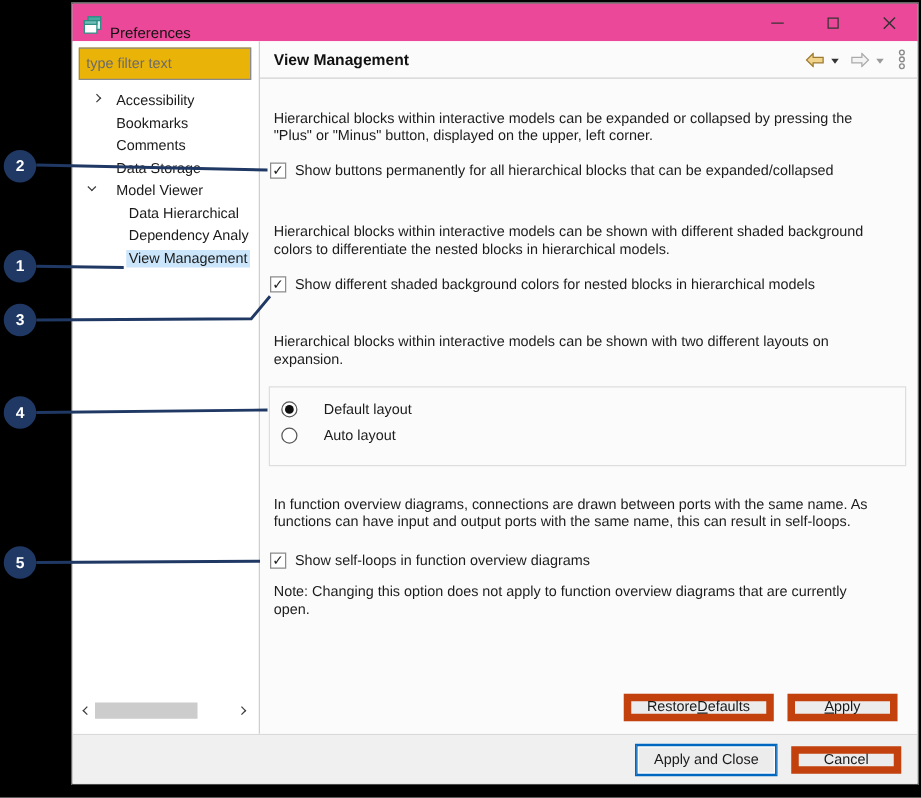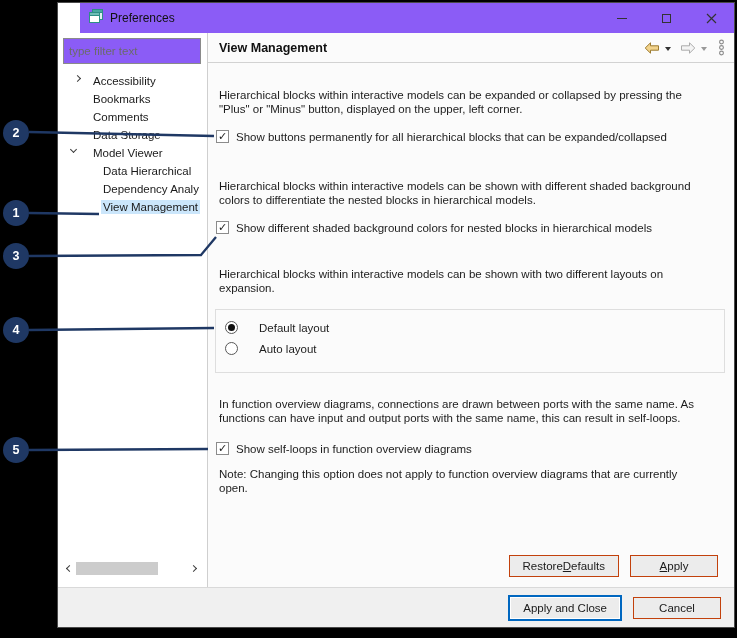--- a/index.html
+++ b/index.html
@@ -4,33 +4,33 @@
 <style>
   * { margin:0; padding:0; box-sizing:border-box; }
   html,body { width:737px; height:638px; }
   body { font-family:"Liberation Sans","DejaVu Sans",sans-serif; background:#000; }
   .canvas { position:relative; width:737px; height:638px; background:#000; overflow:hidden; }
 
   .dialog { position:absolute; left:57px; top:2px; width:678px; height:626px;
             background:#fff; border:1px solid #4a4a4a; display:flex; flex-direction:column; }
 
   
-  .titlebar { height:30px; display:flex; align-items:center; padding-left:8px; background:#8b5cf6; flex:0 0 auto;margin-left:22px; }
+  .titlebar { height:30px; display:flex; align-items:flex-end; padding-left:8px; background:#ec4899; flex:0 0 auto; }
   .title-text { margin-left:6px; font-size:12px; color:#111; }
   .win-controls { margin-left:auto; display:flex; height:100%; }
   .win-btn { width:45px; display:flex; align-items:center; justify-content:center; }
   .glyph-min { width:10px; height:1px; background:#333; }
   .glyph-max { width:9px; height:9px; border:1px solid #333; }
 
   .dialog-body { flex:1 1 auto; display:flex; min-height:0; position:relative; }
 
   
   .tree-panel { width:150px; flex:0 0 150px; position:relative; border-right:1px solid #cfcfcf; background:#fff; overflow:hidden; }
   .filter { display:block; margin:5px 5px 0 5px; width:138px; height:20px; border:1px solid #8a8a8a;
-            font-size:11.5px; padding:12px 5px; font-family:inherit; color:#222; background:#8b5cf6; }
+            font-size:11.5px; padding:12px 5px; font-family:inherit; color:#222; background:#eab308; }
   .filter::placeholder { color:#6b6b6b; }
   .tree { margin-top:6px; }
   .tree-row { height:18px; display:flex; align-items:flex-end; font-size:11.5px; color:#1a1a1a;
               white-space:nowrap; position:relative; padding-left:33px; }
   .tree-row.l1 { padding-left:43px; }
   .exp { position:absolute; left:17px; top:6px; }
   .exp.mv { left:13px; top:5px; }
   .chev { display:block; width:5px; height:5px; border-right:1.4px solid #3c3c3c; border-bottom:1.4px solid #3c3c3c; }
   .chev.collapsed { transform:rotate(-45deg); }
   .chev.expanded { transform:rotate(45deg); }
@@ -59,21 +59,21 @@
               display:flex; align-items:center; justify-content:center; }
   .checkbox .mark { font-family:"DejaVu Sans",sans-serif; font-size:11px; line-height:1; margin-top:-1px; color:#1a1a1a; }
 
   .radio-box { position:absolute; left:7px; right:9px; border:1px solid #dedede; padding:11px 9px 0 9px; height:64px; }
   .radio-row { display:flex; align-items:center; gap:21px; font-size:11.5px; color:#1c1c1c; margin-bottom:8px; }
   .radio { width:13px; height:13px; flex:0 0 13px; border:1px solid #585858; border-radius:50%; background:#fff;
            display:flex; align-items:center; justify-content:center; }
   .radio.on::after { content:""; width:7px; height:7px; border-radius:50%; background:#0f0f0f; }
 
   .defaults-row { display:flex; justify-content:flex-end; gap:11px; padding-right:6px; }
-  .btn { background:#ececec; border:1px solid #c2410c; height:22px; padding:0 13px; font-size:11.5px;
+  .btn { background:#ececec; border:6px solid #c2410c; height:22px; padding:0 13px; font-size:11.5px;
          font-family:inherit; color:#1a1a1a; display:inline-flex; align-items:center; justify-content:center; }
   .mnemonic { text-decoration:underline; }
 
   
   .bottom-bar { flex:0 0 40px; border-top:1px solid #d9d9d9; background:#f0f0f0; display:flex;
                 align-items:center; justify-content:flex-end; gap:12px; padding-right:13px; }
   .btn.primary { border:1px solid #0067c0; box-shadow:0 0 0 1px #0067c0, inset 0 0 0 1px #fff; height:24px; }
 
   
   .overlay { position:absolute; left:0; top:0; pointer-events:none; z-index:4; }

